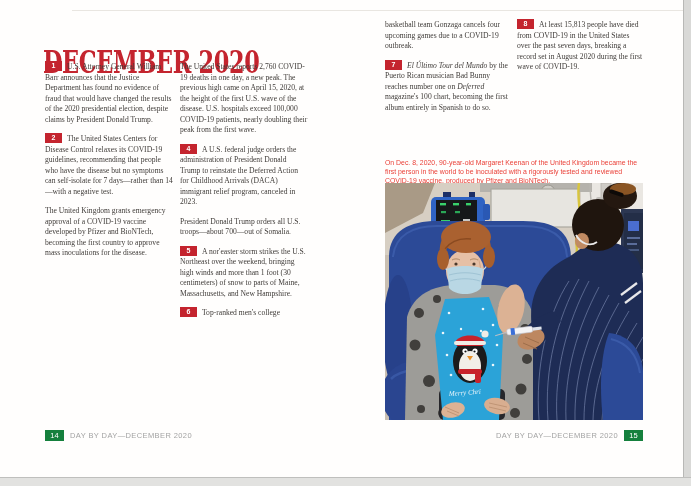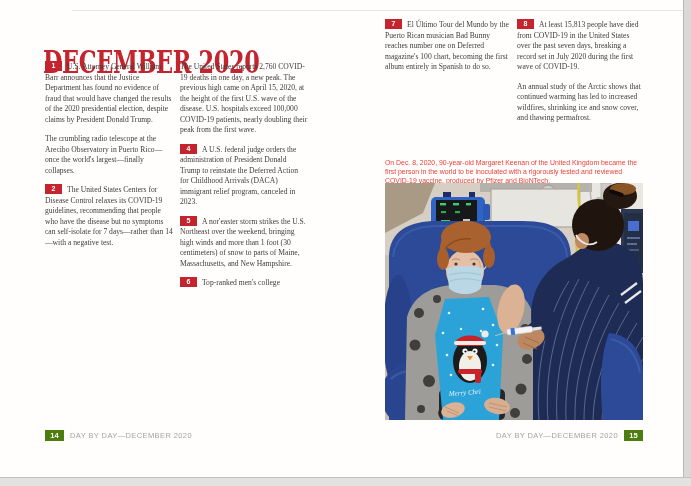--- a/index.html
+++ b/index.html
@@ -21,21 +21,21 @@
     white-space:nowrap;
   }
 
   .col{position:absolute;width:128px;font-size:7.6px;line-height:10.5px;color:#3f3b38;}
   .col .para{margin:0 0 9px 0;}
   .badge{
     display:inline-block;width:17px;height:10px;line-height:10px;text-align:center;
     color:#fff;font-family:"Liberation Sans",sans-serif;font-weight:bold;font-size:7px;
     margin-right:5px;position:relative;top:-1px;
   }
-  .it{}
+  .it{font-style:italic;}
 
   #col1{left:45px;top:62px;}
   #col2{left:180px;top:62px;}
   #col3{left:385px;top:20px;}
   #col4{left:517px;top:20px;width:127px;}
 
   .caption{
     position:absolute;left:385px;top:151px;width:260px;
     font-family:"Liberation Sans",sans-serif;font-size:6.9px;line-height:9.2px;
   }
@@ -45,47 +45,48 @@
 
   .footer{
     position:absolute;top:429px;height:12px;
     font-family:"Liberation Sans",sans-serif;font-size:7.5px;letter-spacing:0.4px;
     color:#a3a3a3;display:flex;align-items:center;gap:6px;
   }
   .footer-left{left:45px;}
   .footer-right{left:385px;width:258px;justify-content:flex-end;}
   .pagenum{
     display:inline-block;min-width:19px;height:11px;line-height:11px;text-align:center;
-    background:#4d7c0f;color:#fff;font-weight:bold;font-size:7.5px;letter-spacing:0;
+    background:#15803d;color:#fff;font-weight:normal;font-size:7.5px;letter-spacing:0;
   }
 </style>
 </head>
 <body>
 
 <div class="spread">
 
   <h1 class="page-title" style="color: rgb(196, 36, 46);">DECEMBER 2020</h1>
 
   <div class="col" id="col1">
       <p class="para"><span class="badge" style="background: rgb(196, 36, 46);">1</span><span>U.S. Attorney General William Barr announces that the Justice Department has found no evidence of fraud that would have changed the results of the 2020 presidential election, despite claims by President Donald Trump.</span></p>
-      <p class="para"><span>The crumbling radio telescope at the Arecibo Observatory in Puerto Rico—once the world's largest—finally collapses.</span></p>
       <p class="para"><span class="badge" style="background: rgb(196, 36, 46);">2</span><span>The United States Centers for Disease Control relaxes its COVID-19 guidelines, recommending that people who have the disease but no symptoms can self-isolate for 7 days—rather than 14—with a negative test.</span></p>
+      <p class="para"><span>The United Kingdom grants emergency approval of a COVID-19 vaccine developed by Pfizer and BioNTech, becoming the first country to approve mass inoculations for the disease.</span></p>
     </div>
   <div class="col" id="col2">
       <p class="para"><span>The United States reports 2,760 COVID-19 deaths in one day, a new peak. The previous high came on April 15, 2020, at the height of the first U.S. wave of the disease. U.S. hospitals exceed 100,000 COVID-19 patients, nearly doubling their peak from the first wave.</span></p>
       <p class="para"><span class="badge" style="background: rgb(196, 36, 46);">4</span><span>A U.S. federal judge orders the administration of President Donald Trump to reinstate the Deferred Action for Childhood Arrivals (DACA) immigrant relief program, canceled in 2023.</span></p>
+      <p class="para"><span>President Donald Trump orders all U.S. troops—about 700—out of Somalia.</span></p>
       <p class="para"><span class="badge" style="background: rgb(196, 36, 46);">5</span><span>A nor'easter storm strikes the U.S. Northeast over the weekend, bringing high winds and more than 1 foot (30 centimeters) of snow to parts of Maine, Massachusetts, and New Hampshire.</span></p>
       <p class="para"><span class="badge" style="background: rgb(196, 36, 46);">6</span><span>Top-ranked men's college</span></p>
     </div>
   <div class="col" id="col3">
+      <p class="para"><span>basketball team Gonzaga cancels four upcoming games due to a COVID-19 outbreak.</span></p>
       <p class="para"><span class="badge" style="background: rgb(196, 36, 46);">7</span><span class="it">El Último Tour del Mundo</span><span> by the Puerto Rican musician Bad Bunny reaches number one on </span><span class="it">Deferred</span><span> magazine's 100 chart, becoming the first album entirely in Spanish to do so.</span></p>
     </div>
   <div class="col" id="col4">
-      <p class="para"><span class="badge" style="background: rgb(196, 36, 46);">8</span><span>At least 15,813 people have died from COVID-19 in the United States over the past seven days, breaking a record set in July 2020 during the first wave of COVID-19.</span></p>
-      <p class="para"><span>An annual study of the Arctic shows that continued warming has led to increased wildfires, shrinking ice and snow cover, and thawing permafrost.</span></p>
+      <p class="para"><span class="badge" style="background: rgb(196, 36, 46);">8</span><span>At least 15,813 people have died from COVID-19 in the United States over the past seven days, breaking a record set in August 2020 during the first wave of COVID-19.</span></p>
     </div>
 
   <p class="caption" style="color: rgb(234, 64, 56);">On Dec. 8, 2020, 90-year-old Margaret Keenan of the United Kingdom became the first person in the world to be inoculated with a rigorously tested and reviewed COVID-19 vaccine, produced by Pfizer and BioNTech.</p>
 
   <div class="photo" aria-label="Margaret Keenan, wearing a face mask and a blue Christmas penguin T-shirt with a gray polka-dot cardigan, sits in a blue armchair while a nurse in a dark pinstriped uniform gives her a COVID-19 vaccine injection.">
     <svg width="258" height="237" viewBox="0 0 258 237" xmlns="http://www.w3.org/2000/svg">
 
       <g>
         <rect x="0" y="0" width="258" height="237" fill="#c9bfb2"></rect>
         <rect x="0" y="0" width="258" height="72" fill="#d7cfc3"></rect>

